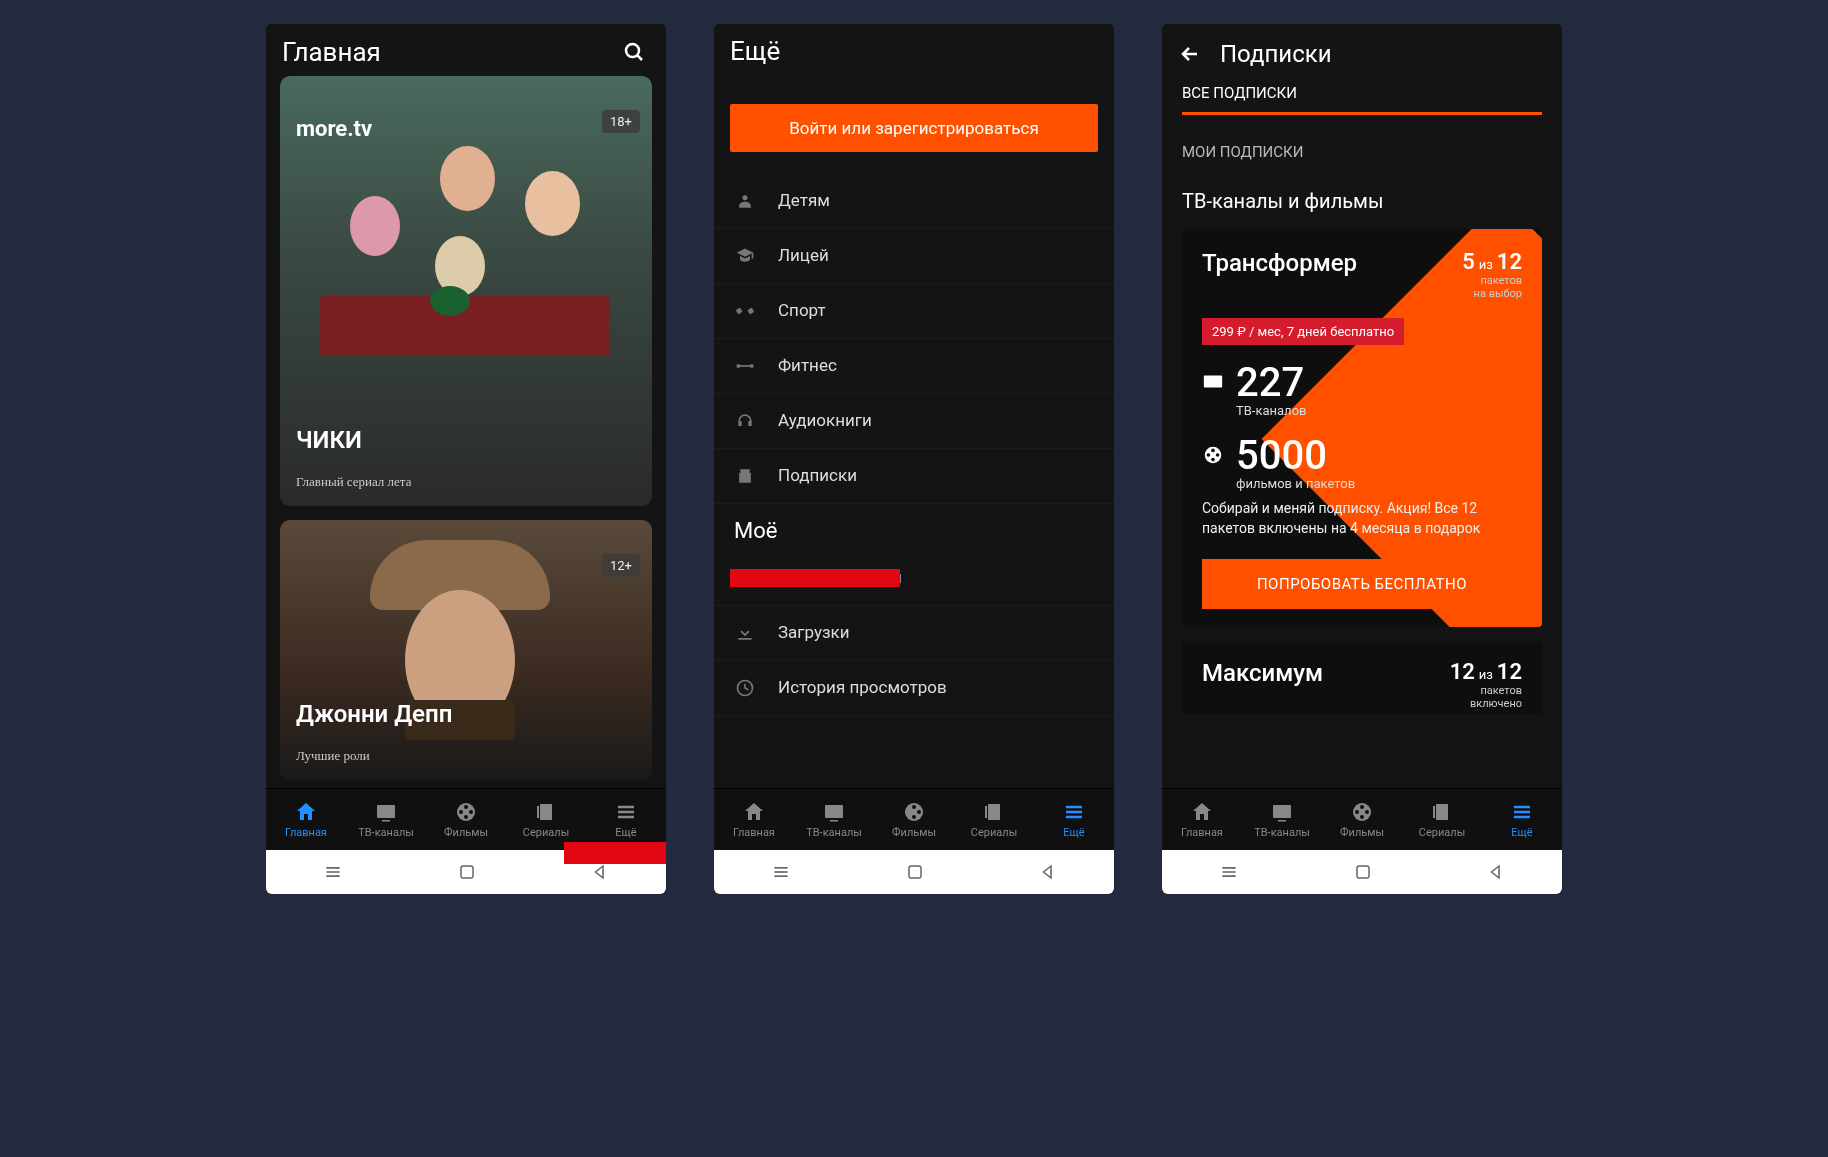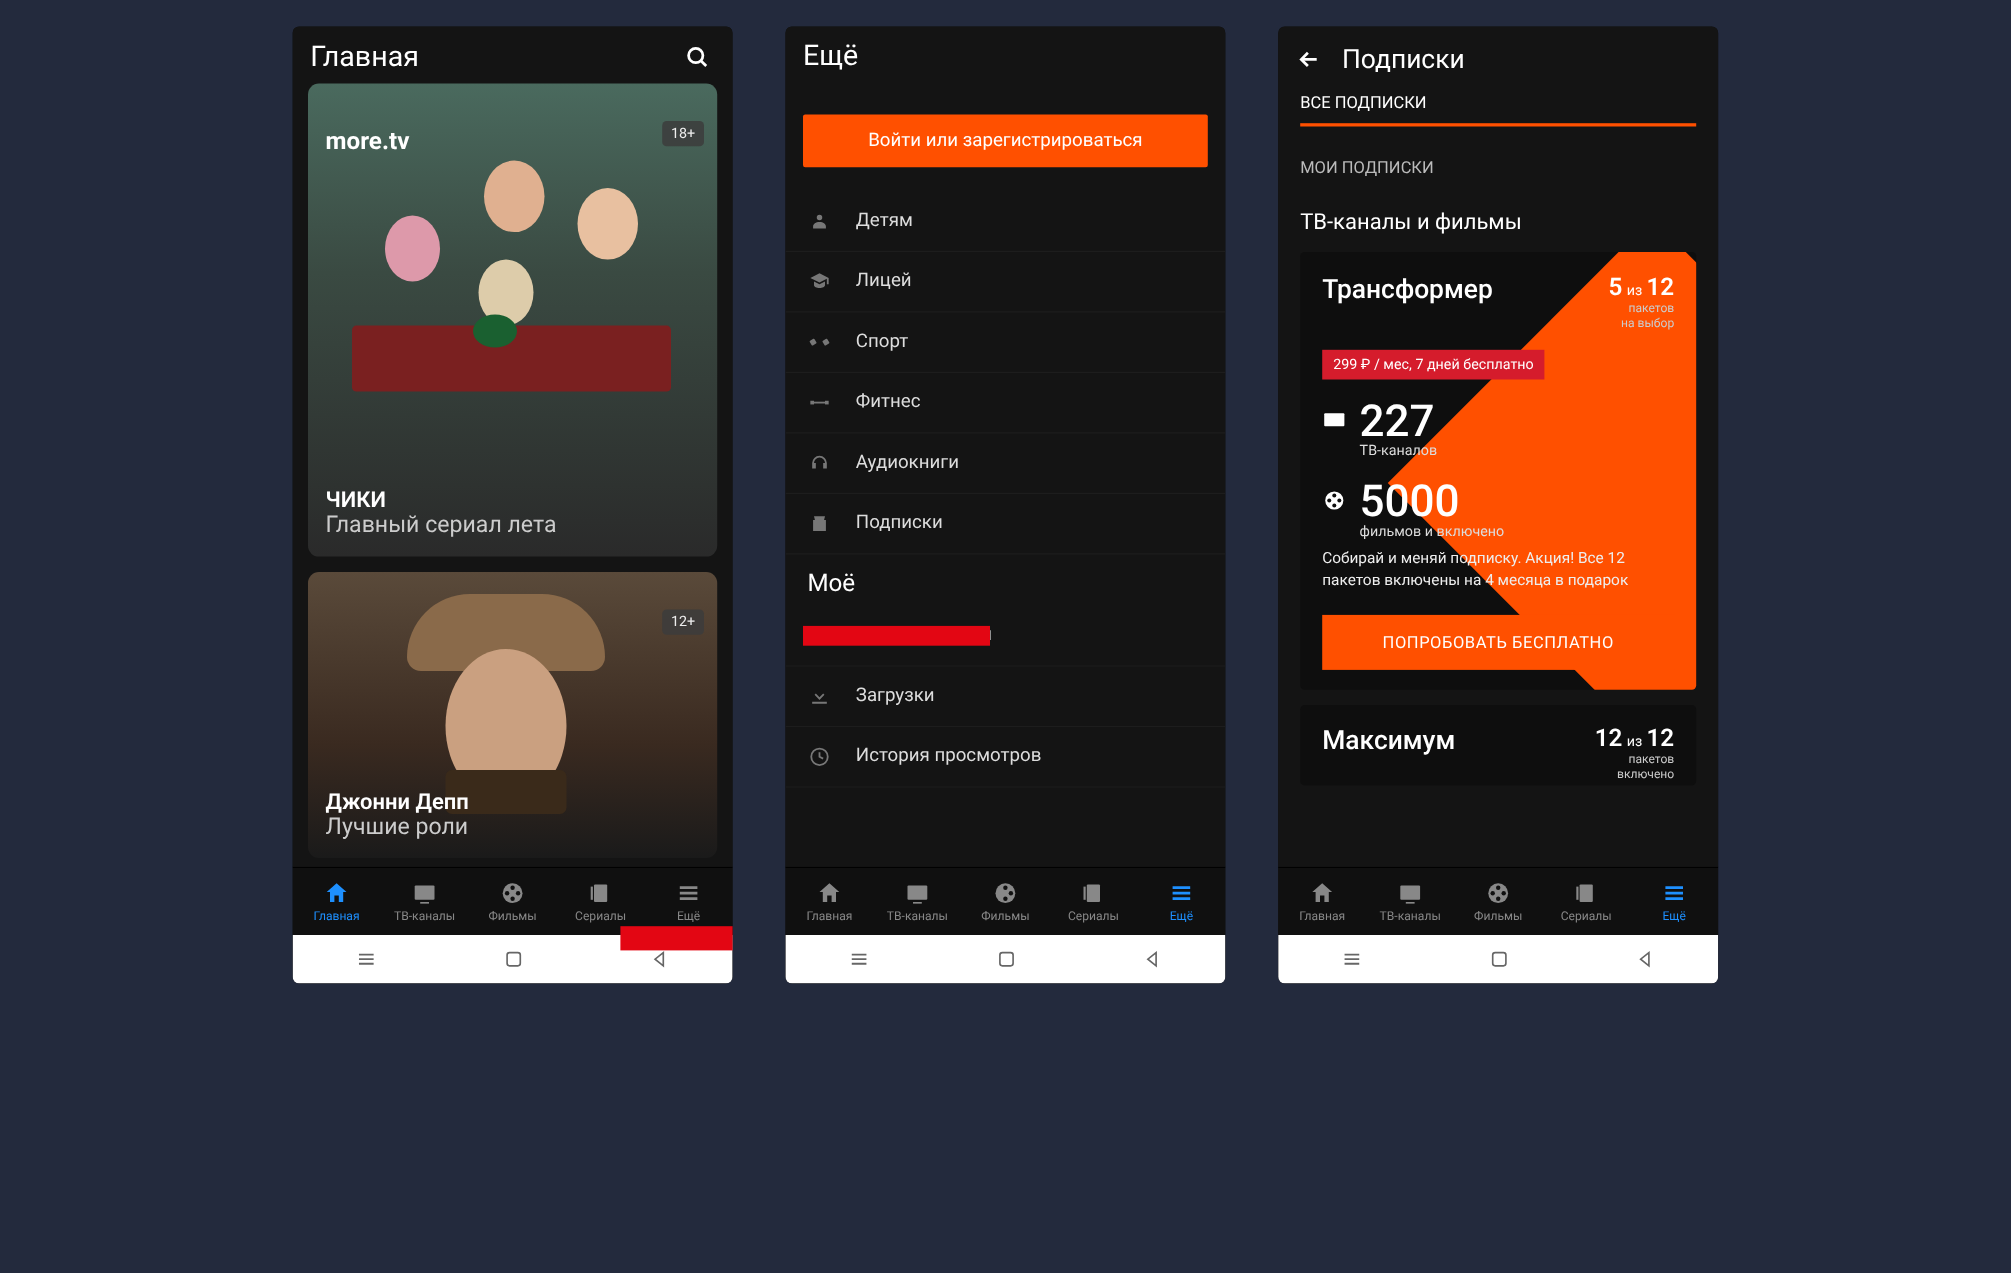--- a/index.html
+++ b/index.html
@@ -52,22 +52,22 @@
     margin-top: 22px;
   }
   .brand {
     position: absolute;
     top: 40px; left: 16px;
     color: #fff;
     font-size: 22px;
     font-weight: 700;
   }
   .card-text { position: absolute; left: 16px; bottom: 16px; color: #fff; }
-  .card-title { font-size: 20px; font-weight: 600; }
-  .card-sub { font-size: 21px; color: #ccc; margin-top: 0; }
+  .card-title { font-size: 24px; font-weight: 600; }
+  .card-sub { font-size: 13px; color: #ccc; margin-top: 20px; font-family: Liberation Serif, serif; }
   .tabbar {
     height: 62px;
     background: #101010;
     display: flex;
     border-top: 1px solid #000;
   }
   .tab {
     flex: 1;
     display: flex;
     flex-direction: column;
@@ -463,21 +463,21 @@
       <div class="stat">
         <svg class="stat-icon" viewBox="0 0 24 24" fill="#fff">
             <circle cx="12" cy="12" r="9"></circle>
             <circle cx="12" cy="7" r="2" fill="#0e0e0e"></circle>
             <circle cx="17" cy="12" r="2" fill="#0e0e0e"></circle>
             <circle cx="12" cy="17" r="2" fill="#0e0e0e"></circle>
             <circle cx="7" cy="12" r="2" fill="#0e0e0e"></circle>
           </svg>
         <div>
           <div class="num">5000</div>
-          <div class="lbl">фильмов и включено</div>
+          <div class="lbl">фильмов и пакетов</div>
         </div>
       </div>
       <div class="plan-desc">Собирай и меняй подписку. Акция! Все 12 пакетов включены на 4 месяца в подарок</div>
       <div class="try-btn">ПОПРОБОВАТЬ БЕСПЛАТНО</div>
     </div>
 
     <div class="plan-card2">
       <div class="plan-name" style="color:#fff; font-size:24px;">Максимум</div>
       <div class="plan-count" style="text-align:right; color:#fff;">
         <div>

